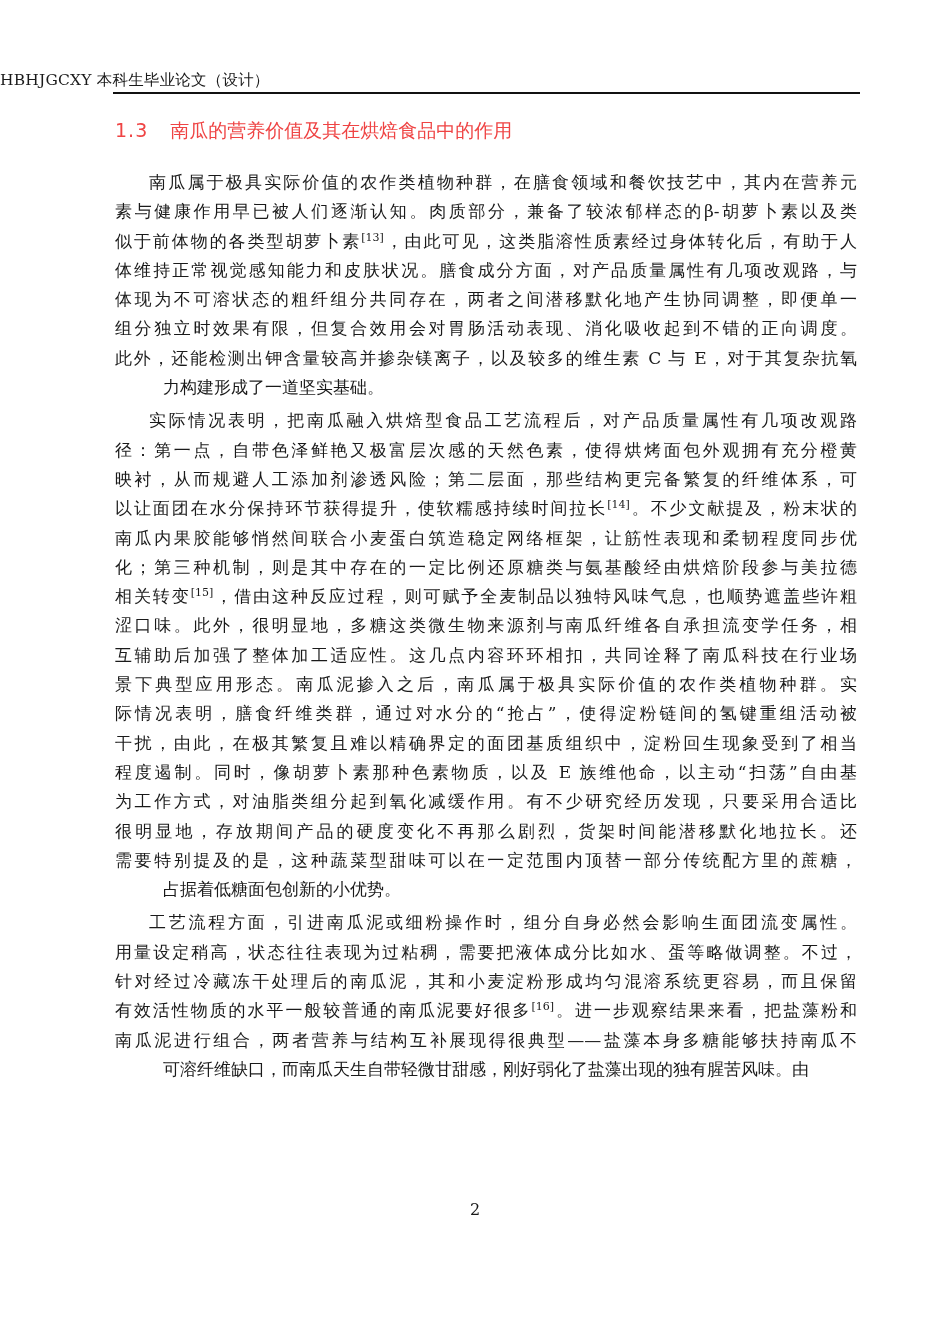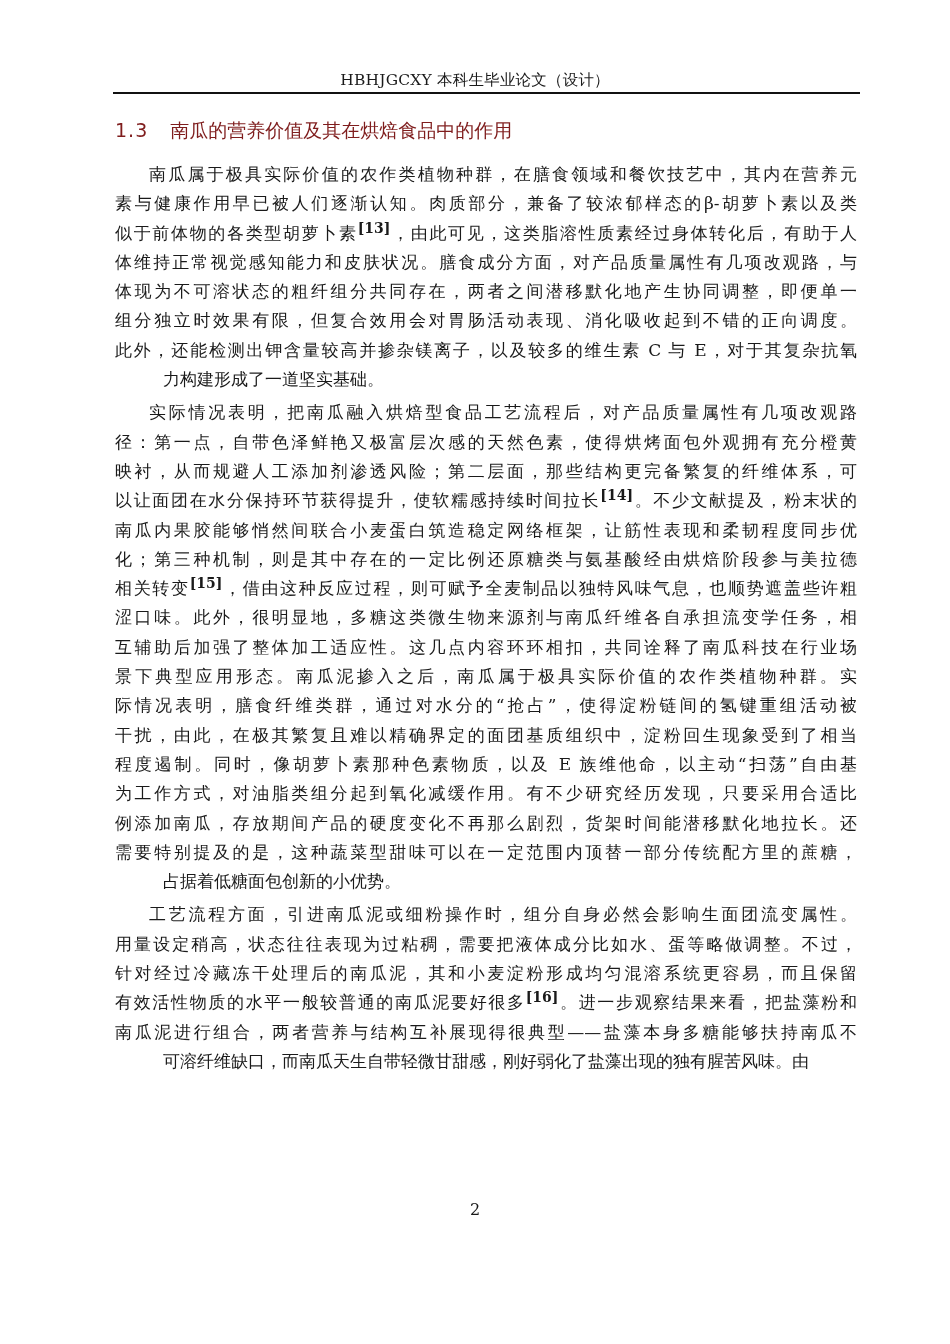--- a/index.html
+++ b/index.html
@@ -1,30 +1,30 @@
 <!DOCTYPE html>
 <html><head>
   <meta charset="utf-8">
   <style>
     html, body { margin: 0; padding: 0; background: #ffffff; }
     body { width: 950px; height: 1344px; position: relative; overflow: hidden;
            font-family: "DejaVu Serif", "Liberation Serif", serif; color: #1a1a1a; }
-    .header-text { position: absolute; top: 70px; left: 0; width: 950px; text-align: center;
+    .header-text { position: absolute; top: 70px; left: 0; width: 950px; text-align: left;
                    font-size: 15.5px; letter-spacing: 0.2px; }
     .header-rule { position: absolute; top: 92px; left: 113px; width: 747px; height: 2px; background: #111; }
     .section-heading { position: absolute; top: 118px; left: 115px; font-family: "DejaVu Sans", "Liberation Sans", sans-serif;
-                       font-size: 19px; color: #7f1d1d; white-space: nowrap; }
+                       font-size: 19px; color: #ef4444; white-space: nowrap; }
     .section-heading .num { margin-right: 22px; letter-spacing: 1px; }
-    .body-text { position: absolute; left: 115px; width: 742px; top: 160px; }
+    .body-text { position: absolute; left: 115px; width: 742px; top: 168px; }
     .line { height: 29.3px; line-height: 29.3px; font-size: 17px; white-space: nowrap;
             text-align: justify; text-align-last: justify; overflow: hidden; }
     .line.last { text-align-last: left; margin-left: 48px; }
     .line.indent { padding-left: 34px; }
     .para-gap { height: 4px; }
-    sup { font-size: 14px; line-height: 0; vertical-align: 6px; font-weight: bold; }
+    sup { font-size: 11px; line-height: 0; vertical-align: 6px; }
     .page-number { position: absolute; top: 1200px; left: 0; width: 950px; text-align: center; font-size: 16px; }
   </style>
 </head>
 <body>
 
 <div class="header-text">HBHJGCXY 本科生毕业论文（设计）</div>
 <div class="header-rule"></div>
 
 <div class="section-heading">
   <span class="num">1.3</span><span>南瓜的营养价值及其在烘焙食品中的作用</span>
@@ -50,21 +50,21 @@
       <div class="line">南瓜内果胶能够悄然间联合小麦蛋白筑造稳定网络框架，让筋性表现和柔韧程度同步优</div>
       <div class="line">化；第三种机制，则是其中存在的一定比例还原糖类与氨基酸经由烘焙阶段参与美拉德</div>
       <div class="line">相关转变<sup>[15]</sup>，借由这种反应过程，则可赋予全麦制品以独特风味气息，也顺势遮盖些许粗</div>
       <div class="line">涩口味。此外，很明显地，多糖这类微生物来源剂与南瓜纤维各自承担流变学任务，相</div>
       <div class="line">互辅助后加强了整体加工适应性。这几点内容环环相扣，共同诠释了南瓜科技在行业场</div>
       <div class="line">景下典型应用形态。南瓜泥掺入之后，南瓜属于极具实际价值的农作类植物种群。实</div>
       <div class="line">际情况表明，膳食纤维类群，通过对水分的“抢占”，使得淀粉链间的氢键重组活动被</div>
       <div class="line">干扰，由此，在极其繁复且难以精确界定的面团基质组织中，淀粉回生现象受到了相当</div>
       <div class="line">程度遏制。同时，像胡萝卜素那种色素物质，以及 E 族维他命，以主动“扫荡”自由基</div>
       <div class="line">为工作方式，对油脂类组分起到氧化减缓作用。有不少研究经历发现，只要采用合适比</div>
-      <div class="line">例添加南瓜，存放期间产品的硬度变化不再那么剧烈，货架时间能潜移默化地拉长。还</div>
+      <div class="line">很明显地，存放期间产品的硬度变化不再那么剧烈，货架时间能潜移默化地拉长。还</div>
       <div class="line">需要特别提及的是，这种蔬菜型甜味可以在一定范围内顶替一部分传统配方里的蔗糖，</div>
       <div class="line last">占据着低糖面包创新的小优势。</div>
     </div>
     <div class="para-gap"></div>
     <div>
       <div class="line indent">工艺流程方面，引进南瓜泥或细粉操作时，组分自身必然会影响生面团流变属性。</div>
       <div class="line">用量设定稍高，状态往往表现为过粘稠，需要把液体成分比如水、蛋等略做调整。不过，</div>
       <div class="line">针对经过冷藏冻干处理后的南瓜泥，其和小麦淀粉形成均匀混溶系统更容易，而且保留</div>
       <div class="line">有效活性物质的水平一般较普通的南瓜泥要好很多<sup>[16]</sup>。进一步观察结果来看，把盐藻粉和</div>
       <div class="line">南瓜泥进行组合，两者营养与结构互补展现得很典型——盐藻本身多糖能够扶持南瓜不</div>

